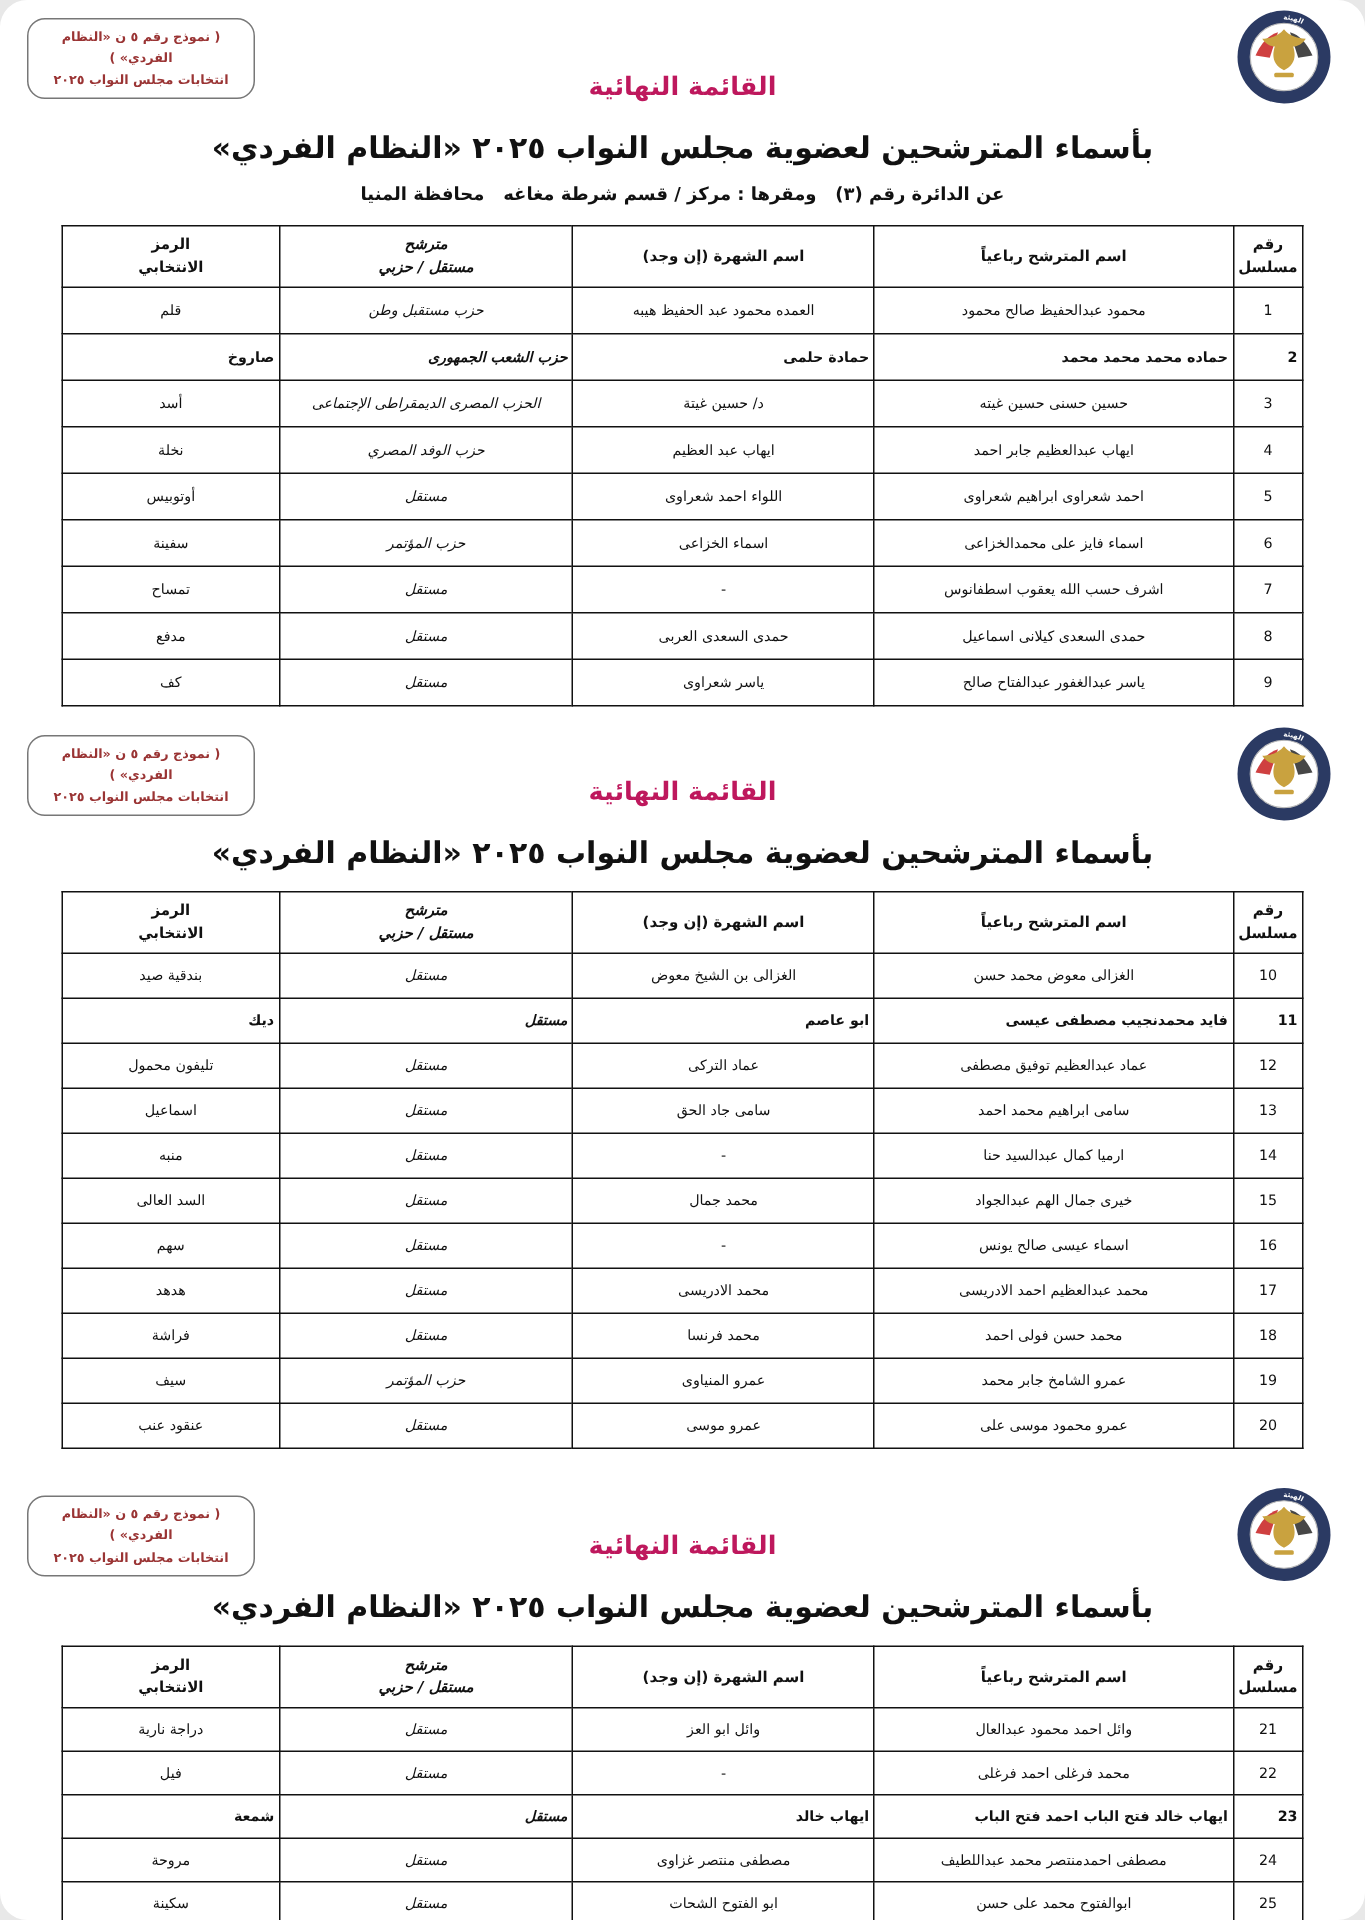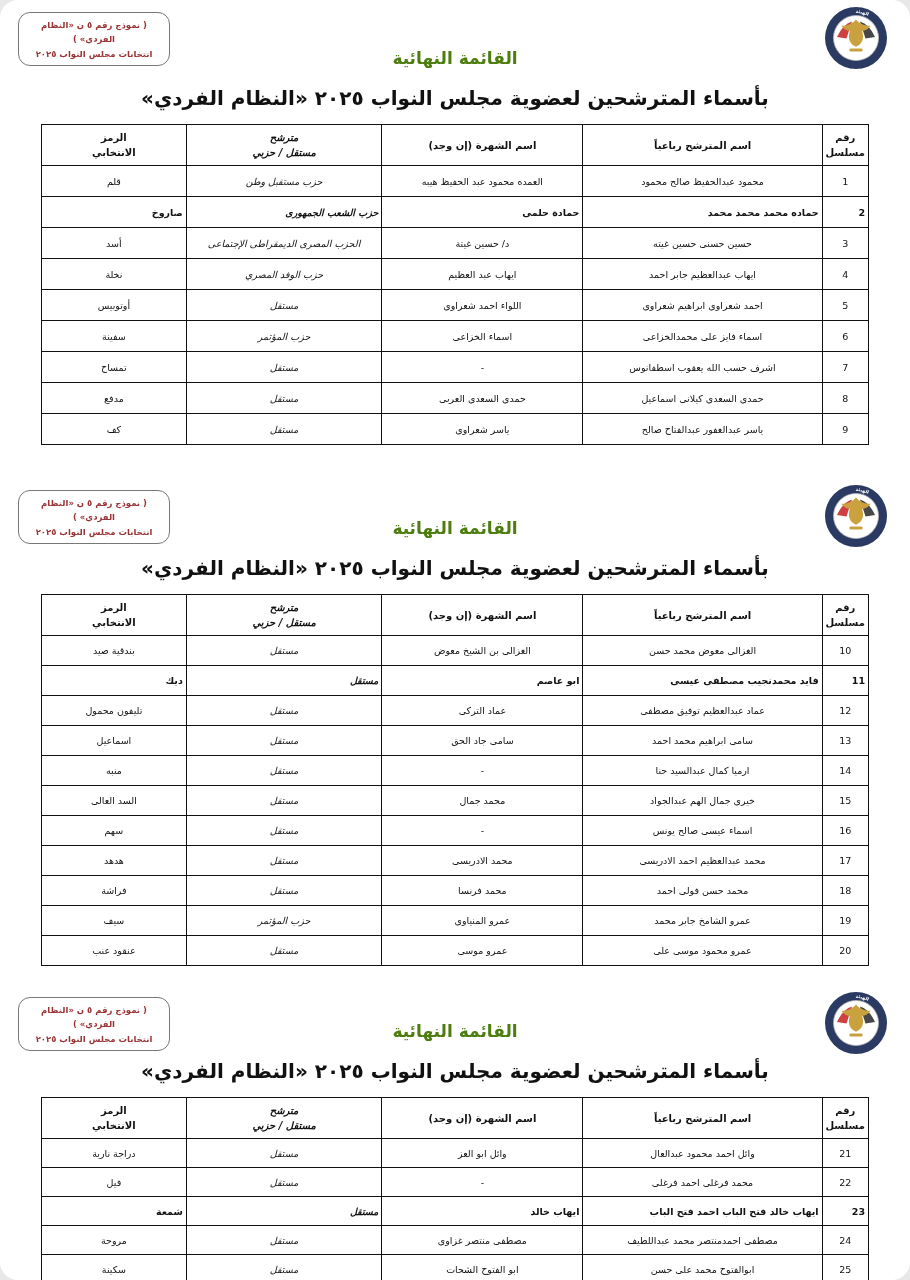--- a/index.html
+++ b/index.html
@@ -26,21 +26,21 @@
     color:#9a3434;
     font-size:8.5px;
     font-weight:bold;
     line-height:1.7;
   }
   
   .logo{position:absolute;right:22px;top:6px;width:64px;height:64px;}
   .title{
     margin:0;padding-top:48px;
     text-align:center;
-    color:#4d7c0f;
+    color:#be185d;
     font-size:17px;font-weight:bold;
   }
   .subtitle{
     margin:0;padding-top:18px;
     text-align:center;
     color:#111;
     font-size:20px;font-weight:bold;
   }
   .district{
     margin:0;padding-top:12px;
@@ -94,20 +94,125 @@
     </div>
     <div class="logo">
       <svg viewBox="0 0 64 64" width="64" height="64">
         <circle cx="32" cy="32" r="31" fill="#2b3a63"></circle>
         <circle cx="32" cy="32" r="22.5" fill="#ffffff" stroke="#b9b9b9" stroke-width="0.8"></circle>
         <defs>
             <path id="ring1" d="M 32 7 A 25 25 0 1 1 31.99 7"></path>
           </defs>
         <text font-size="4.6" fill="#ffffff" font-weight="bold">
           <textPath href="#ring1" startOffset="8%">الهيئة الوطنية للانتخابات</textPath>
+        </text>
+        <path d="M13 31 q6-13 15-15.5 l-5.5 17 z" fill="#cf4040"></path>
+        <path d="M51 31 q-6-13-15-15.5 l5.5 17 z" fill="#474747"></path>
+        <path fill="#c9a23f" d="M32 13.5 c-3.2 4.2-9 6.3-14.5 6.3 2 3.2 5.2 5.2 8.4 5.2 -2.2 6.5-1 12.6 6.1 15.8 7.1-3.2 8.3-9.3 6.1-15.8 3.2 0 6.4-2 8.4-5.2 -5.5 0-11.3-2.1-14.5-6.3z"></path>
+        <rect x="25.5" y="42.5" width="13" height="3" rx="1" fill="#c9a23f"></rect>
+      </svg>
+    </div>
+    <h1 class="title">القائمة النهائية</h1>
+    <h2 class="subtitle">بأسماء المترشحين لعضوية مجلس النواب ٢٠٢٥ «النظام الفردي»</h2>
+    <p class="district">عن الدائرة رقم (٣)   ومقرها : مركز / قسم شرطة مغاغه   محافظة المنيا</p>
+    <table class="cands">
+      <thead>
+        <tr>
+          <th class="col-serial">رقم
+مسلسل</th>
+          <th class="col-name">اسم المترشح رباعياً</th>
+          <th class="col-alias">اسم الشهرة (إن وجد)</th>
+          <th class="col-party">مترشح
+مستقل / حزبي</th>
+          <th class="col-symbol">الرمز
+الانتخابي</th>
+        </tr>
+      </thead>
+      <tbody>
+          <tr>
+            <td class="col-serial">1</td>
+            <td class="col-name">محمود عبدالحفيظ صالح محمود</td>
+            <td class="col-alias">العمده محمود عبد الحفيظ هيبه</td>
+            <td class="col-party">حزب مستقبل وطن</td>
+            <td class="col-symbol">قلم</td>
+          </tr>
+          <tr class="bold">
+            <td class="col-serial">2</td>
+            <td class="col-name">حماده محمد محمد محمد</td>
+            <td class="col-alias">حمادة حلمى</td>
+            <td class="col-party">حزب الشعب الجمهورى</td>
+            <td class="col-symbol">صاروخ</td>
+          </tr>
+          <tr>
+            <td class="col-serial">3</td>
+            <td class="col-name">حسين حسنى حسين غيته</td>
+            <td class="col-alias">د/ حسين غيتة</td>
+            <td class="col-party">الحزب المصرى الديمقراطى الإجتماعى</td>
+            <td class="col-symbol">أسد</td>
+          </tr>
+          <tr>
+            <td class="col-serial">4</td>
+            <td class="col-name">ايهاب عبدالعظيم جابر احمد</td>
+            <td class="col-alias">ايهاب عبد العظيم</td>
+            <td class="col-party">حزب الوفد المصري</td>
+            <td class="col-symbol">نخلة</td>
+          </tr>
+          <tr>
+            <td class="col-serial">5</td>
+            <td class="col-name">احمد شعراوى ابراهيم شعراوى</td>
+            <td class="col-alias">اللواء احمد شعراوى</td>
+            <td class="col-party">مستقل</td>
+            <td class="col-symbol">أوتوبيس</td>
+          </tr>
+          <tr>
+            <td class="col-serial">6</td>
+            <td class="col-name">اسماء فايز على محمدالخزاعى</td>
+            <td class="col-alias">اسماء الخزاعى</td>
+            <td class="col-party">حزب المؤتمر</td>
+            <td class="col-symbol">سفينة</td>
+          </tr>
+          <tr>
+            <td class="col-serial">7</td>
+            <td class="col-name">اشرف حسب الله يعقوب اسطفانوس</td>
+            <td class="col-alias">-</td>
+            <td class="col-party">مستقل</td>
+            <td class="col-symbol">تمساح</td>
+          </tr>
+          <tr>
+            <td class="col-serial">8</td>
+            <td class="col-name">حمدى السعدى كيلانى اسماعيل</td>
+            <td class="col-alias">حمدى السعدى العربى</td>
+            <td class="col-party">مستقل</td>
+            <td class="col-symbol">مدفع</td>
+          </tr>
+          <tr>
+            <td class="col-serial">9</td>
+            <td class="col-name">ياسر عبدالغفور عبدالفتاح صالح</td>
+            <td class="col-alias">ياسر شعراوى</td>
+            <td class="col-party">مستقل</td>
+            <td class="col-symbol">كف</td>
+          </tr>
+        </tbody>
+    </table>
+  </section>
+
+  <section class="sheet s2" style="top:478px;height:507px;">
+    <div class="stamp">
+      <div>( نموذج رقم ٥ ن «النظام الفردي» )</div>
+      <div>انتخابات مجلس النواب ٢٠٢٥</div>
+    </div>
+    <div class="logo">
+      <svg viewBox="0 0 64 64" width="64" height="64">
+        <circle cx="32" cy="32" r="31" fill="#2b3a63"></circle>
+        <circle cx="32" cy="32" r="22.5" fill="#ffffff" stroke="#b9b9b9" stroke-width="0.8"></circle>
+        <defs>
+            <path id="ring2" d="M 32 7 A 25 25 0 1 1 31.99 7"></path>
+          </defs>
+        <text font-size="4.6" fill="#ffffff" font-weight="bold">
+          <textPath href="#ring2" startOffset="8%">الهيئة الوطنية للانتخابات</textPath>
         </text>
         <path d="M13 31 q6-13 15-15.5 l-5.5 17 z" fill="#cf4040"></path>
         <path d="M51 31 q-6-13-15-15.5 l5.5 17 z" fill="#474747"></path>
         <path fill="#c9a23f" d="M32 13.5 c-3.2 4.2-9 6.3-14.5 6.3 2 3.2 5.2 5.2 8.4 5.2 -2.2 6.5-1 12.6 6.1 15.8 7.1-3.2 8.3-9.3 6.1-15.8 3.2 0 6.4-2 8.4-5.2 -5.5 0-11.3-2.1-14.5-6.3z"></path>
         <rect x="25.5" y="42.5" width="13" height="3" rx="1" fill="#c9a23f"></rect>
       </svg>
     </div>
     <h1 class="title">القائمة النهائية</h1>
     <h2 class="subtitle">بأسماء المترشحين لعضوية مجلس النواب ٢٠٢٥ «النظام الفردي»</h2>
     <table class="cands">
@@ -118,100 +223,114 @@
           <th class="col-name">اسم المترشح رباعياً</th>
           <th class="col-alias">اسم الشهرة (إن وجد)</th>
           <th class="col-party">مترشح
 مستقل / حزبي</th>
           <th class="col-symbol">الرمز
 الانتخابي</th>
         </tr>
       </thead>
       <tbody>
           <tr>
-            <td class="col-serial">1</td>
-            <td class="col-name">محمود عبدالحفيظ صالح محمود</td>
-            <td class="col-alias">العمده محمود عبد الحفيظ هيبه</td>
-            <td class="col-party">حزب مستقبل وطن</td>
-            <td class="col-symbol">قلم</td>
+            <td class="col-serial">10</td>
+            <td class="col-name">الغزالى معوض محمد حسن</td>
+            <td class="col-alias">الغزالى بن الشيخ معوض</td>
+            <td class="col-party">مستقل</td>
+            <td class="col-symbol">بندقية صيد</td>
           </tr>
           <tr class="bold">
-            <td class="col-serial">2</td>
-            <td class="col-name">حماده محمد محمد محمد</td>
-            <td class="col-alias">حمادة حلمى</td>
-            <td class="col-party">حزب الشعب الجمهورى</td>
-            <td class="col-symbol">صاروخ</td>
-          </tr>
-          <tr>
-            <td class="col-serial">3</td>
-            <td class="col-name">حسين حسنى حسين غيته</td>
-            <td class="col-alias">د/ حسين غيتة</td>
-            <td class="col-party">الحزب المصرى الديمقراطى الإجتماعى</td>
-            <td class="col-symbol">أسد</td>
-          </tr>
-          <tr>
-            <td class="col-serial">4</td>
-            <td class="col-name">ايهاب عبدالعظيم جابر احمد</td>
-            <td class="col-alias">ايهاب عبد العظيم</td>
-            <td class="col-party">حزب الوفد المصري</td>
-            <td class="col-symbol">نخلة</td>
-          </tr>
-          <tr>
-            <td class="col-serial">5</td>
-            <td class="col-name">احمد شعراوى ابراهيم شعراوى</td>
-            <td class="col-alias">اللواء احمد شعراوى</td>
-            <td class="col-party">مستقل</td>
-            <td class="col-symbol">أوتوبيس</td>
-          </tr>
-          <tr>
-            <td class="col-serial">6</td>
-            <td class="col-name">اسماء فايز على محمدالخزاعى</td>
-            <td class="col-alias">اسماء الخزاعى</td>
+            <td class="col-serial">11</td>
+            <td class="col-name">فايد محمدنجيب مصطفى عيسى</td>
+            <td class="col-alias">ابو عاصم</td>
+            <td class="col-party">مستقل</td>
+            <td class="col-symbol">ديك</td>
+          </tr>
+          <tr>
+            <td class="col-serial">12</td>
+            <td class="col-name">عماد عبدالعظيم توفيق مصطفى</td>
+            <td class="col-alias">عماد التركى</td>
+            <td class="col-party">مستقل</td>
+            <td class="col-symbol">تليفون محمول</td>
+          </tr>
+          <tr>
+            <td class="col-serial">13</td>
+            <td class="col-name">سامى ابراهيم محمد احمد</td>
+            <td class="col-alias">سامى جاد الحق</td>
+            <td class="col-party">مستقل</td>
+            <td class="col-symbol">اسماعيل</td>
+          </tr>
+          <tr>
+            <td class="col-serial">14</td>
+            <td class="col-name">ارميا كمال عبدالسيد حنا</td>
+            <td class="col-alias">-</td>
+            <td class="col-party">مستقل</td>
+            <td class="col-symbol">منبه</td>
+          </tr>
+          <tr>
+            <td class="col-serial">15</td>
+            <td class="col-name">خيرى جمال الهم عبدالجواد</td>
+            <td class="col-alias">محمد جمال</td>
+            <td class="col-party">مستقل</td>
+            <td class="col-symbol">السد العالى</td>
+          </tr>
+          <tr>
+            <td class="col-serial">16</td>
+            <td class="col-name">اسماء عيسى صالح يونس</td>
+            <td class="col-alias">-</td>
+            <td class="col-party">مستقل</td>
+            <td class="col-symbol">سهم</td>
+          </tr>
+          <tr>
+            <td class="col-serial">17</td>
+            <td class="col-name">محمد عبدالعظيم احمد الادريسى</td>
+            <td class="col-alias">محمد الادريسى</td>
+            <td class="col-party">مستقل</td>
+            <td class="col-symbol">هدهد</td>
+          </tr>
+          <tr>
+            <td class="col-serial">18</td>
+            <td class="col-name">محمد حسن فولى احمد</td>
+            <td class="col-alias">محمد فرنسا</td>
+            <td class="col-party">مستقل</td>
+            <td class="col-symbol">فراشة</td>
+          </tr>
+          <tr>
+            <td class="col-serial">19</td>
+            <td class="col-name">عمرو الشامخ جابر محمد</td>
+            <td class="col-alias">عمرو المنياوى</td>
             <td class="col-party">حزب المؤتمر</td>
-            <td class="col-symbol">سفينة</td>
-          </tr>
-          <tr>
-            <td class="col-serial">7</td>
-            <td class="col-name">اشرف حسب الله يعقوب اسطفانوس</td>
-            <td class="col-alias">-</td>
-            <td class="col-party">مستقل</td>
-            <td class="col-symbol">تمساح</td>
-          </tr>
-          <tr>
-            <td class="col-serial">8</td>
-            <td class="col-name">حمدى السعدى كيلانى اسماعيل</td>
-            <td class="col-alias">حمدى السعدى العربى</td>
-            <td class="col-party">مستقل</td>
-            <td class="col-symbol">مدفع</td>
-          </tr>
-          <tr>
-            <td class="col-serial">9</td>
-            <td class="col-name">ياسر عبدالغفور عبدالفتاح صالح</td>
-            <td class="col-alias">ياسر شعراوى</td>
-            <td class="col-party">مستقل</td>
-            <td class="col-symbol">كف</td>
+            <td class="col-symbol">سيف</td>
+          </tr>
+          <tr>
+            <td class="col-serial">20</td>
+            <td class="col-name">عمرو محمود موسى على</td>
+            <td class="col-alias">عمرو موسى</td>
+            <td class="col-party">مستقل</td>
+            <td class="col-symbol">عنقود عنب</td>
           </tr>
         </tbody>
     </table>
   </section>
 
-  <section class="sheet s2" style="top:478px;height:507px;">
+  <section class="sheet s3" style="top:985px;height:295px;">
     <div class="stamp">
       <div>( نموذج رقم ٥ ن «النظام الفردي» )</div>
       <div>انتخابات مجلس النواب ٢٠٢٥</div>
     </div>
     <div class="logo">
       <svg viewBox="0 0 64 64" width="64" height="64">
         <circle cx="32" cy="32" r="31" fill="#2b3a63"></circle>
         <circle cx="32" cy="32" r="22.5" fill="#ffffff" stroke="#b9b9b9" stroke-width="0.8"></circle>
         <defs>
-            <path id="ring2" d="M 32 7 A 25 25 0 1 1 31.99 7"></path>
+            <path id="ring3" d="M 32 7 A 25 25 0 1 1 31.99 7"></path>
           </defs>
         <text font-size="4.6" fill="#ffffff" font-weight="bold">
-          <textPath href="#ring2" startOffset="8%">الهيئة الوطنية للانتخابات</textPath>
+          <textPath href="#ring3" startOffset="8%">الهيئة الوطنية للانتخابات</textPath>
         </text>
         <path d="M13 31 q6-13 15-15.5 l-5.5 17 z" fill="#cf4040"></path>
         <path d="M51 31 q-6-13-15-15.5 l5.5 17 z" fill="#474747"></path>
         <path fill="#c9a23f" d="M32 13.5 c-3.2 4.2-9 6.3-14.5 6.3 2 3.2 5.2 5.2 8.4 5.2 -2.2 6.5-1 12.6 6.1 15.8 7.1-3.2 8.3-9.3 6.1-15.8 3.2 0 6.4-2 8.4-5.2 -5.5 0-11.3-2.1-14.5-6.3z"></path>
         <rect x="25.5" y="42.5" width="13" height="3" rx="1" fill="#c9a23f"></rect>
       </svg>
     </div>
     <h1 class="title">القائمة النهائية</h1>
     <h2 class="subtitle">بأسماء المترشحين لعضوية مجلس النواب ٢٠٢٥ «النظام الفردي»</h2>
     <table class="cands">
@@ -222,138 +341,20 @@
           <th class="col-name">اسم المترشح رباعياً</th>
           <th class="col-alias">اسم الشهرة (إن وجد)</th>
           <th class="col-party">مترشح
 مستقل / حزبي</th>
           <th class="col-symbol">الرمز
 الانتخابي</th>
         </tr>
       </thead>
       <tbody>
           <tr>
-            <td class="col-serial">10</td>
-            <td class="col-name">الغزالى معوض محمد حسن</td>
-            <td class="col-alias">الغزالى بن الشيخ معوض</td>
-            <td class="col-party">مستقل</td>
-            <td class="col-symbol">بندقية صيد</td>
-          </tr>
-          <tr class="bold">
-            <td class="col-serial">11</td>
-            <td class="col-name">فايد محمدنجيب مصطفى عيسى</td>
-            <td class="col-alias">ابو عاصم</td>
-            <td class="col-party">مستقل</td>
-            <td class="col-symbol">ديك</td>
-          </tr>
-          <tr>
-            <td class="col-serial">12</td>
-            <td class="col-name">عماد عبدالعظيم توفيق مصطفى</td>
-            <td class="col-alias">عماد التركى</td>
-            <td class="col-party">مستقل</td>
-            <td class="col-symbol">تليفون محمول</td>
-          </tr>
-          <tr>
-            <td class="col-serial">13</td>
-            <td class="col-name">سامى ابراهيم محمد احمد</td>
-            <td class="col-alias">سامى جاد الحق</td>
-            <td class="col-party">مستقل</td>
-            <td class="col-symbol">اسماعيل</td>
-          </tr>
-          <tr>
-            <td class="col-serial">14</td>
-            <td class="col-name">ارميا كمال عبدالسيد حنا</td>
-            <td class="col-alias">-</td>
-            <td class="col-party">مستقل</td>
-            <td class="col-symbol">منبه</td>
-          </tr>
-          <tr>
-            <td class="col-serial">15</td>
-            <td class="col-name">خيرى جمال الهم عبدالجواد</td>
-            <td class="col-alias">محمد جمال</td>
-            <td class="col-party">مستقل</td>
-            <td class="col-symbol">السد العالى</td>
-          </tr>
-          <tr>
-            <td class="col-serial">16</td>
-            <td class="col-name">اسماء عيسى صالح يونس</td>
-            <td class="col-alias">-</td>
-            <td class="col-party">مستقل</td>
-            <td class="col-symbol">سهم</td>
-          </tr>
-          <tr>
-            <td class="col-serial">17</td>
-            <td class="col-name">محمد عبدالعظيم احمد الادريسى</td>
-            <td class="col-alias">محمد الادريسى</td>
-            <td class="col-party">مستقل</td>
-            <td class="col-symbol">هدهد</td>
-          </tr>
-          <tr>
-            <td class="col-serial">18</td>
-            <td class="col-name">محمد حسن فولى احمد</td>
-            <td class="col-alias">محمد فرنسا</td>
-            <td class="col-party">مستقل</td>
-            <td class="col-symbol">فراشة</td>
-          </tr>
-          <tr>
-            <td class="col-serial">19</td>
-            <td class="col-name">عمرو الشامخ جابر محمد</td>
-            <td class="col-alias">عمرو المنياوى</td>
-            <td class="col-party">حزب المؤتمر</td>
-            <td class="col-symbol">سيف</td>
-          </tr>
-          <tr>
-            <td class="col-serial">20</td>
-            <td class="col-name">عمرو محمود موسى على</td>
-            <td class="col-alias">عمرو موسى</td>
-            <td class="col-party">مستقل</td>
-            <td class="col-symbol">عنقود عنب</td>
-          </tr>
-        </tbody>
-    </table>
-  </section>
-
-  <section class="sheet s3" style="top:985px;height:295px;">
-    <div class="stamp">
-      <div>( نموذج رقم ٥ ن «النظام الفردي» )</div>
-      <div>انتخابات مجلس النواب ٢٠٢٥</div>
-    </div>
-    <div class="logo">
-      <svg viewBox="0 0 64 64" width="64" height="64">
-        <circle cx="32" cy="32" r="31" fill="#2b3a63"></circle>
-        <circle cx="32" cy="32" r="22.5" fill="#ffffff" stroke="#b9b9b9" stroke-width="0.8"></circle>
-        <defs>
-            <path id="ring3" d="M 32 7 A 25 25 0 1 1 31.99 7"></path>
-          </defs>
-        <text font-size="4.6" fill="#ffffff" font-weight="bold">
-          <textPath href="#ring3" startOffset="8%">الهيئة الوطنية للانتخابات</textPath>
-        </text>
-        <path d="M13 31 q6-13 15-15.5 l-5.5 17 z" fill="#cf4040"></path>
-        <path d="M51 31 q-6-13-15-15.5 l5.5 17 z" fill="#474747"></path>
-        <path fill="#c9a23f" d="M32 13.5 c-3.2 4.2-9 6.3-14.5 6.3 2 3.2 5.2 5.2 8.4 5.2 -2.2 6.5-1 12.6 6.1 15.8 7.1-3.2 8.3-9.3 6.1-15.8 3.2 0 6.4-2 8.4-5.2 -5.5 0-11.3-2.1-14.5-6.3z"></path>
-        <rect x="25.5" y="42.5" width="13" height="3" rx="1" fill="#c9a23f"></rect>
-      </svg>
-    </div>
-    <h1 class="title">القائمة النهائية</h1>
-    <h2 class="subtitle">بأسماء المترشحين لعضوية مجلس النواب ٢٠٢٥ «النظام الفردي»</h2>
-    <table class="cands">
-      <thead>
-        <tr>
-          <th class="col-serial">رقم
-مسلسل</th>
-          <th class="col-name">اسم المترشح رباعياً</th>
-          <th class="col-alias">اسم الشهرة (إن وجد)</th>
-          <th class="col-party">مترشح
-مستقل / حزبي</th>
-          <th class="col-symbol">الرمز
-الانتخابي</th>
-        </tr>
-      </thead>
-      <tbody>
-          <tr>
             <td class="col-serial">21</td>
             <td class="col-name">وائل احمد محمود عبدالعال</td>
             <td class="col-alias">وائل ابو العز</td>
             <td class="col-party">مستقل</td>
             <td class="col-symbol">دراجة نارية</td>
           </tr>
           <tr>
             <td class="col-serial">22</td>
             <td class="col-name">محمد فرغلى احمد فرغلى</td>
             <td class="col-alias">-</td>

